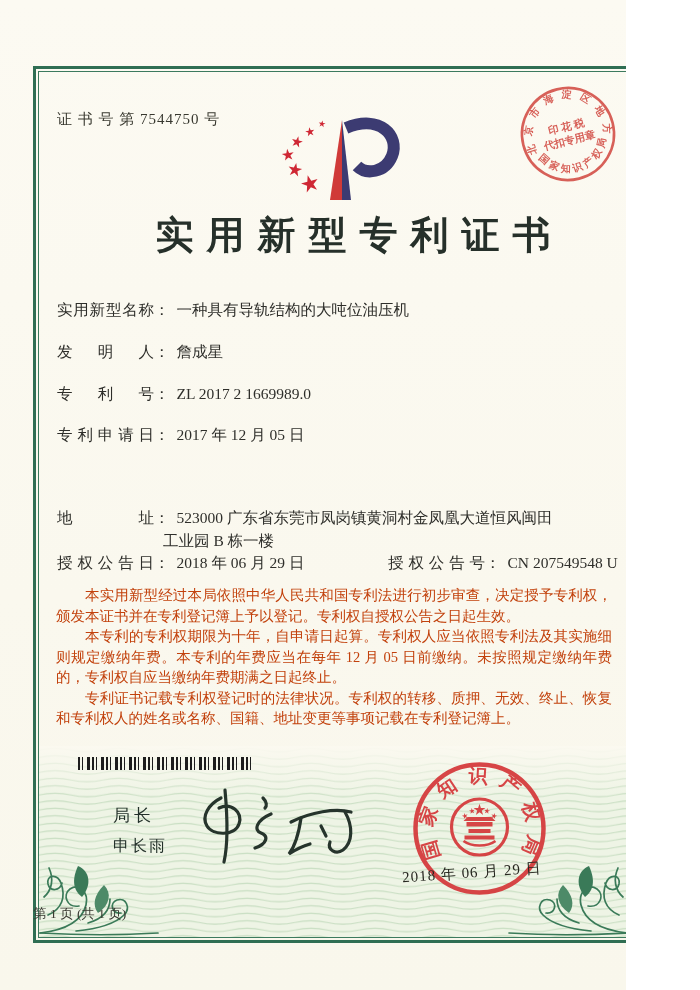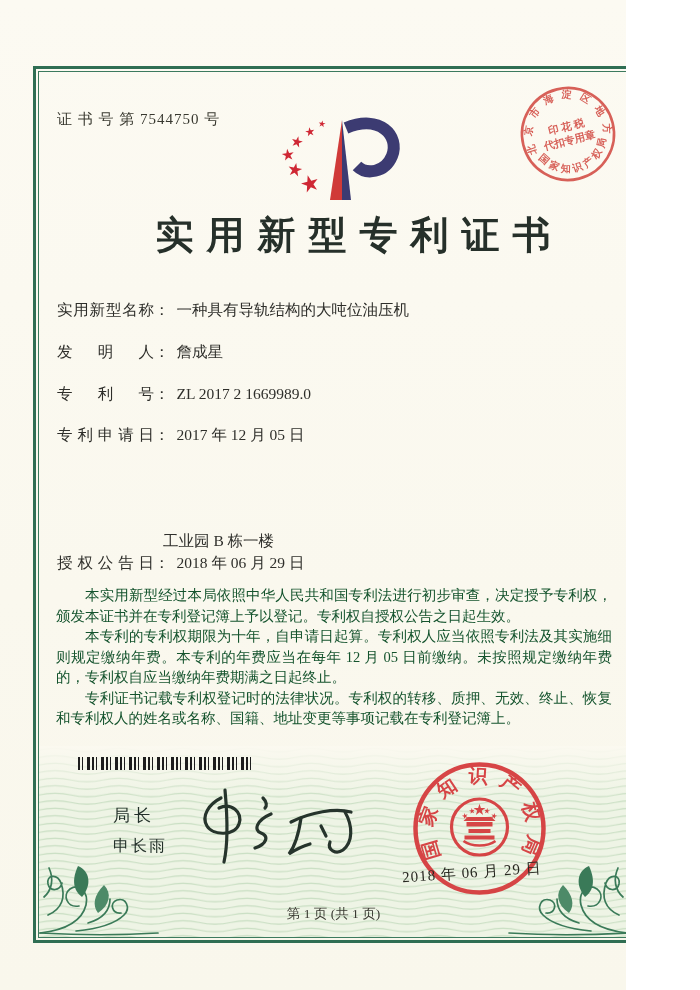--- a/index.html
+++ b/index.html
@@ -23,32 +23,32 @@
   .taxstamp{position:absolute;left:508px;top:74px;width:120px;height:120px;transform:rotate(-14deg);opacity:.92;}
   .title{position:absolute;left:33px;top:210px;width:601px;text-align:center;
          font-size:38px;font-weight:bold;letter-spacing:13px;color:#26302a;margin-left:26px;}
   .frow{position:absolute;left:57px;font-size:15.5px;white-space:nowrap;}
   .r0{top:300px}.r1{top:342px}.r2{top:384px}.r3{top:425px}.r4{top:467px}.r5{top:508px}
   .r6a{top:553px}.r6b{left:388px;top:553px}
   .addr2{position:absolute;left:163px;top:531px;font-size:15.5px;}
   .flabel{display:inline-block;width:97px;text-align:justify;text-align-last:justify;vertical-align:top;}
   .fcolon{margin-right:7px;}
   .paras{position:absolute;left:56px;top:585px;width:556px;font-size:14.5px;line-height:20.5px;
-         text-align:justify;color:#14532d;}
+         text-align:justify;color:#c2410c;}
   .paras p{margin:0;text-indent:2em;}
   .barcode{position:absolute;left:78px;top:757px;width:176px;height:13px;
          background:repeating-linear-gradient(90deg,#1d1d1d 0 2px,rgba(0,0,0,0) 2px 4px,
          #1d1d1d 4px 5px,rgba(0,0,0,0) 5px 9px,#1d1d1d 9px 12px,rgba(0,0,0,0) 12px 14px);}
   .officer-title{position:absolute;left:113px;top:804px;font-size:17px;letter-spacing:4px;color:#23312a;text-align:center;}
   .officer-name{position:absolute;left:113px;top:836px;font-size:16px;letter-spacing:2px;color:#23312a;}
   .sig{position:absolute;left:183px;top:776px;width:185px;height:95px;}
   .seal{position:absolute;left:398px;top:747px;width:163px;height:163px;opacity:.93;}
   .sealdate{position:absolute;left:402px;top:862px;width:180px;font-size:15px;letter-spacing:1px;
          color:#26261f;transform:rotate(-4deg);z-index:3;}
-  .footer{position:absolute;left:33px;top:905px;width:601px;text-align:center;font-size:13.5px;color:#3a3a32;}
+  .footer{position:absolute;left:33px;top:905px;width:601px;text-align:left;font-size:13.5px;color:#3a3a32;}
   .ringtext{font-size:19px;font-weight:bold;letter-spacing:11px;fill:#d5383a;}
   .taxarc-top{font-size:10px;font-weight:bold;letter-spacing:7.5px;fill:#d4544c;}
   .taxarc-bottom{font-size:10px;font-weight:bold;letter-spacing:3px;fill:#d4544c;}
   .taxcenter{font-size:10.5px;font-weight:bold;fill:#d4544c;text-anchor:middle;}
   .hiddefs{position:absolute;width:0;height:0;overflow:hidden;}
 </style>
 </head>
 <body>
 
 <svg class="hiddefs" aria-hidden="true">
@@ -135,23 +135,29 @@
   </div>
   <div class="frow r1">
     <span class="flabel">发明人</span><span class="fcolon">：</span><span class="fvalue">詹成星</span>
   </div>
   <div class="frow r2">
     <span class="flabel">专利号</span><span class="fcolon">：</span><span class="fvalue">ZL 2017 2 1669989.0</span>
   </div>
   <div class="frow r3">
     <span class="flabel">专利申请日</span><span class="fcolon">：</span><span class="fvalue">2017 年 12 月 05 日</span>
   </div>
+  <div class="frow r5">
+    <span class="flabel">地址</span><span class="fcolon">：</span><span class="fvalue">523000 广东省东莞市凤岗镇黄洞村金凤凰大道恒风闽田</span>
+  </div>
   <div class="addr2">工业园 B 栋一楼</div>
   <div class="frow r6a">
     <span class="flabel">授权公告日</span><span class="fcolon">：</span><span class="fvalue">2018 年 06 月 29 日</span>
+  </div>
+  <div class="frow r6b">
+    <span class="flabel">授权公告号</span><span class="fcolon">：</span><span class="fvalue">CN 207549548 U</span>
   </div>
 
   <div class="paras">
     <p>本实用新型经过本局依照中华人民共和国专利法进行初步审查，决定授予专利权，颁发本证书并在专利登记簿上予以登记。专利权自授权公告之日起生效。</p>
     <p>本专利的专利权期限为十年，自申请日起算。专利权人应当依照专利法及其实施细则规定缴纳年费。本专利的年费应当在每年 12 月 05 日前缴纳。未按照规定缴纳年费的，专利权自应当缴纳年费期满之日起终止。</p>
     <p>专利证书记载专利权登记时的法律状况。专利权的转移、质押、无效、终止、恢复和专利权人的姓名或名称、国籍、地址变更等事项记载在专利登记簿上。</p>
   </div>
 
   <div class="barcode"></div>
 

